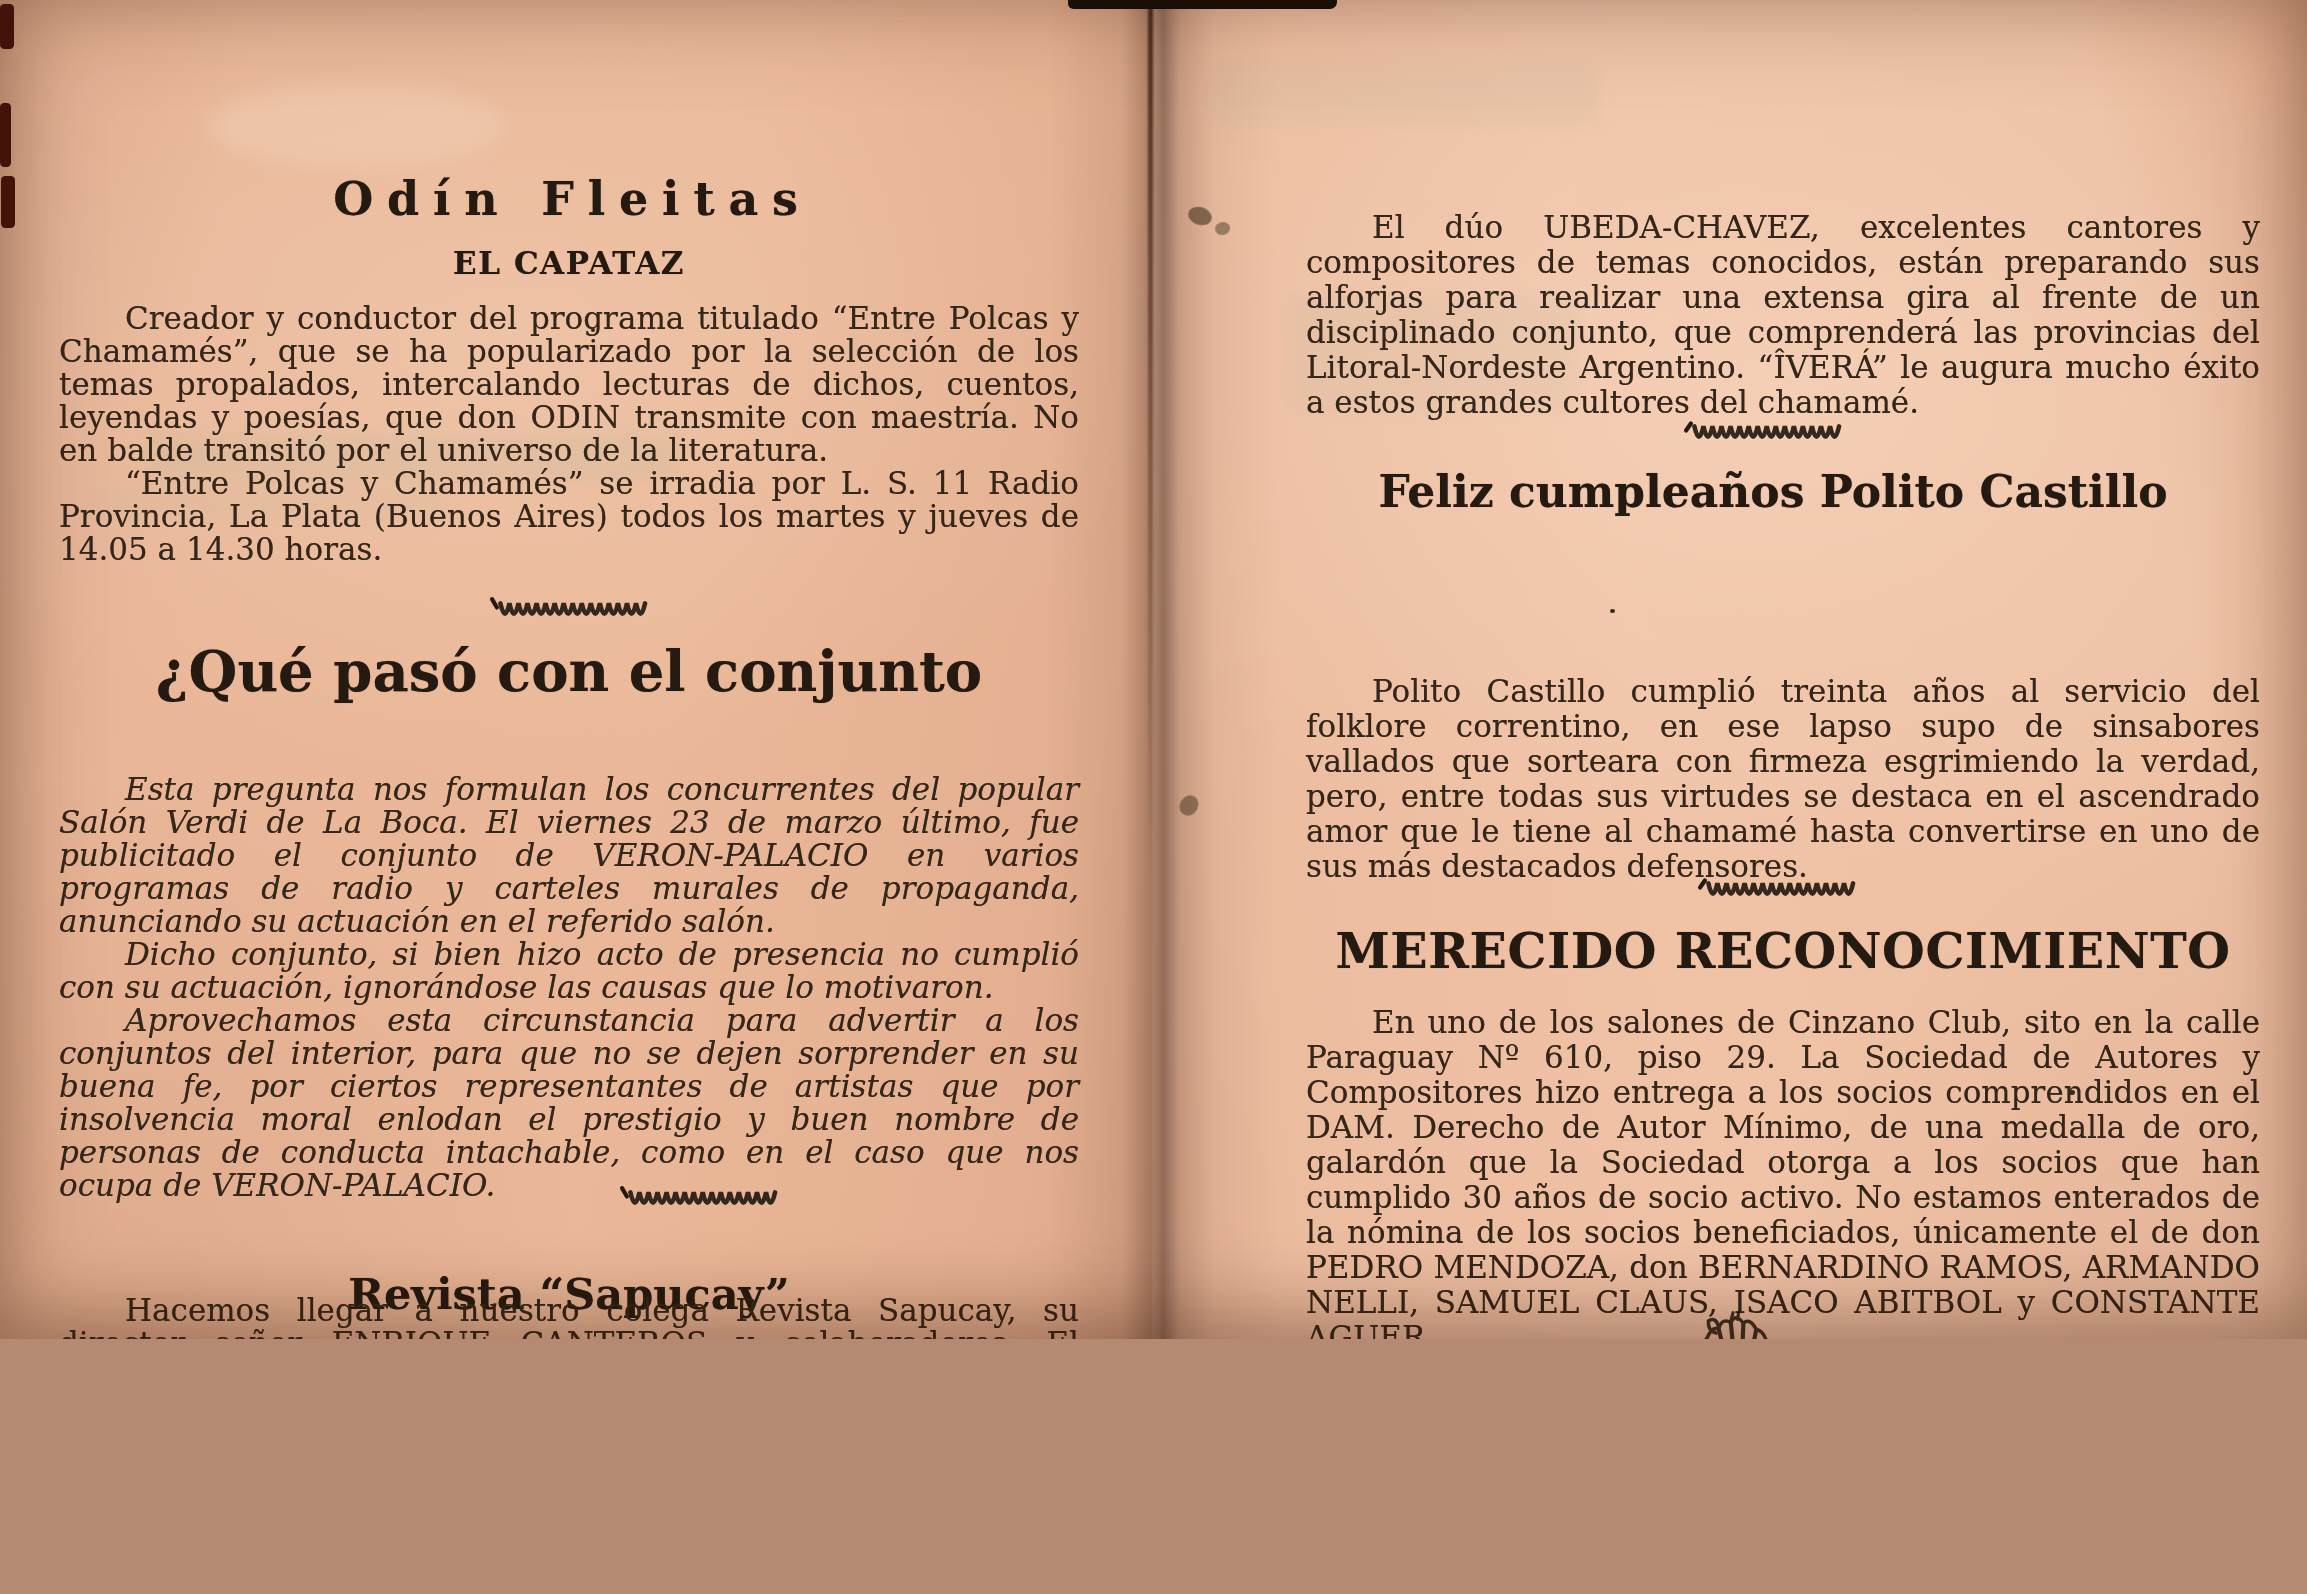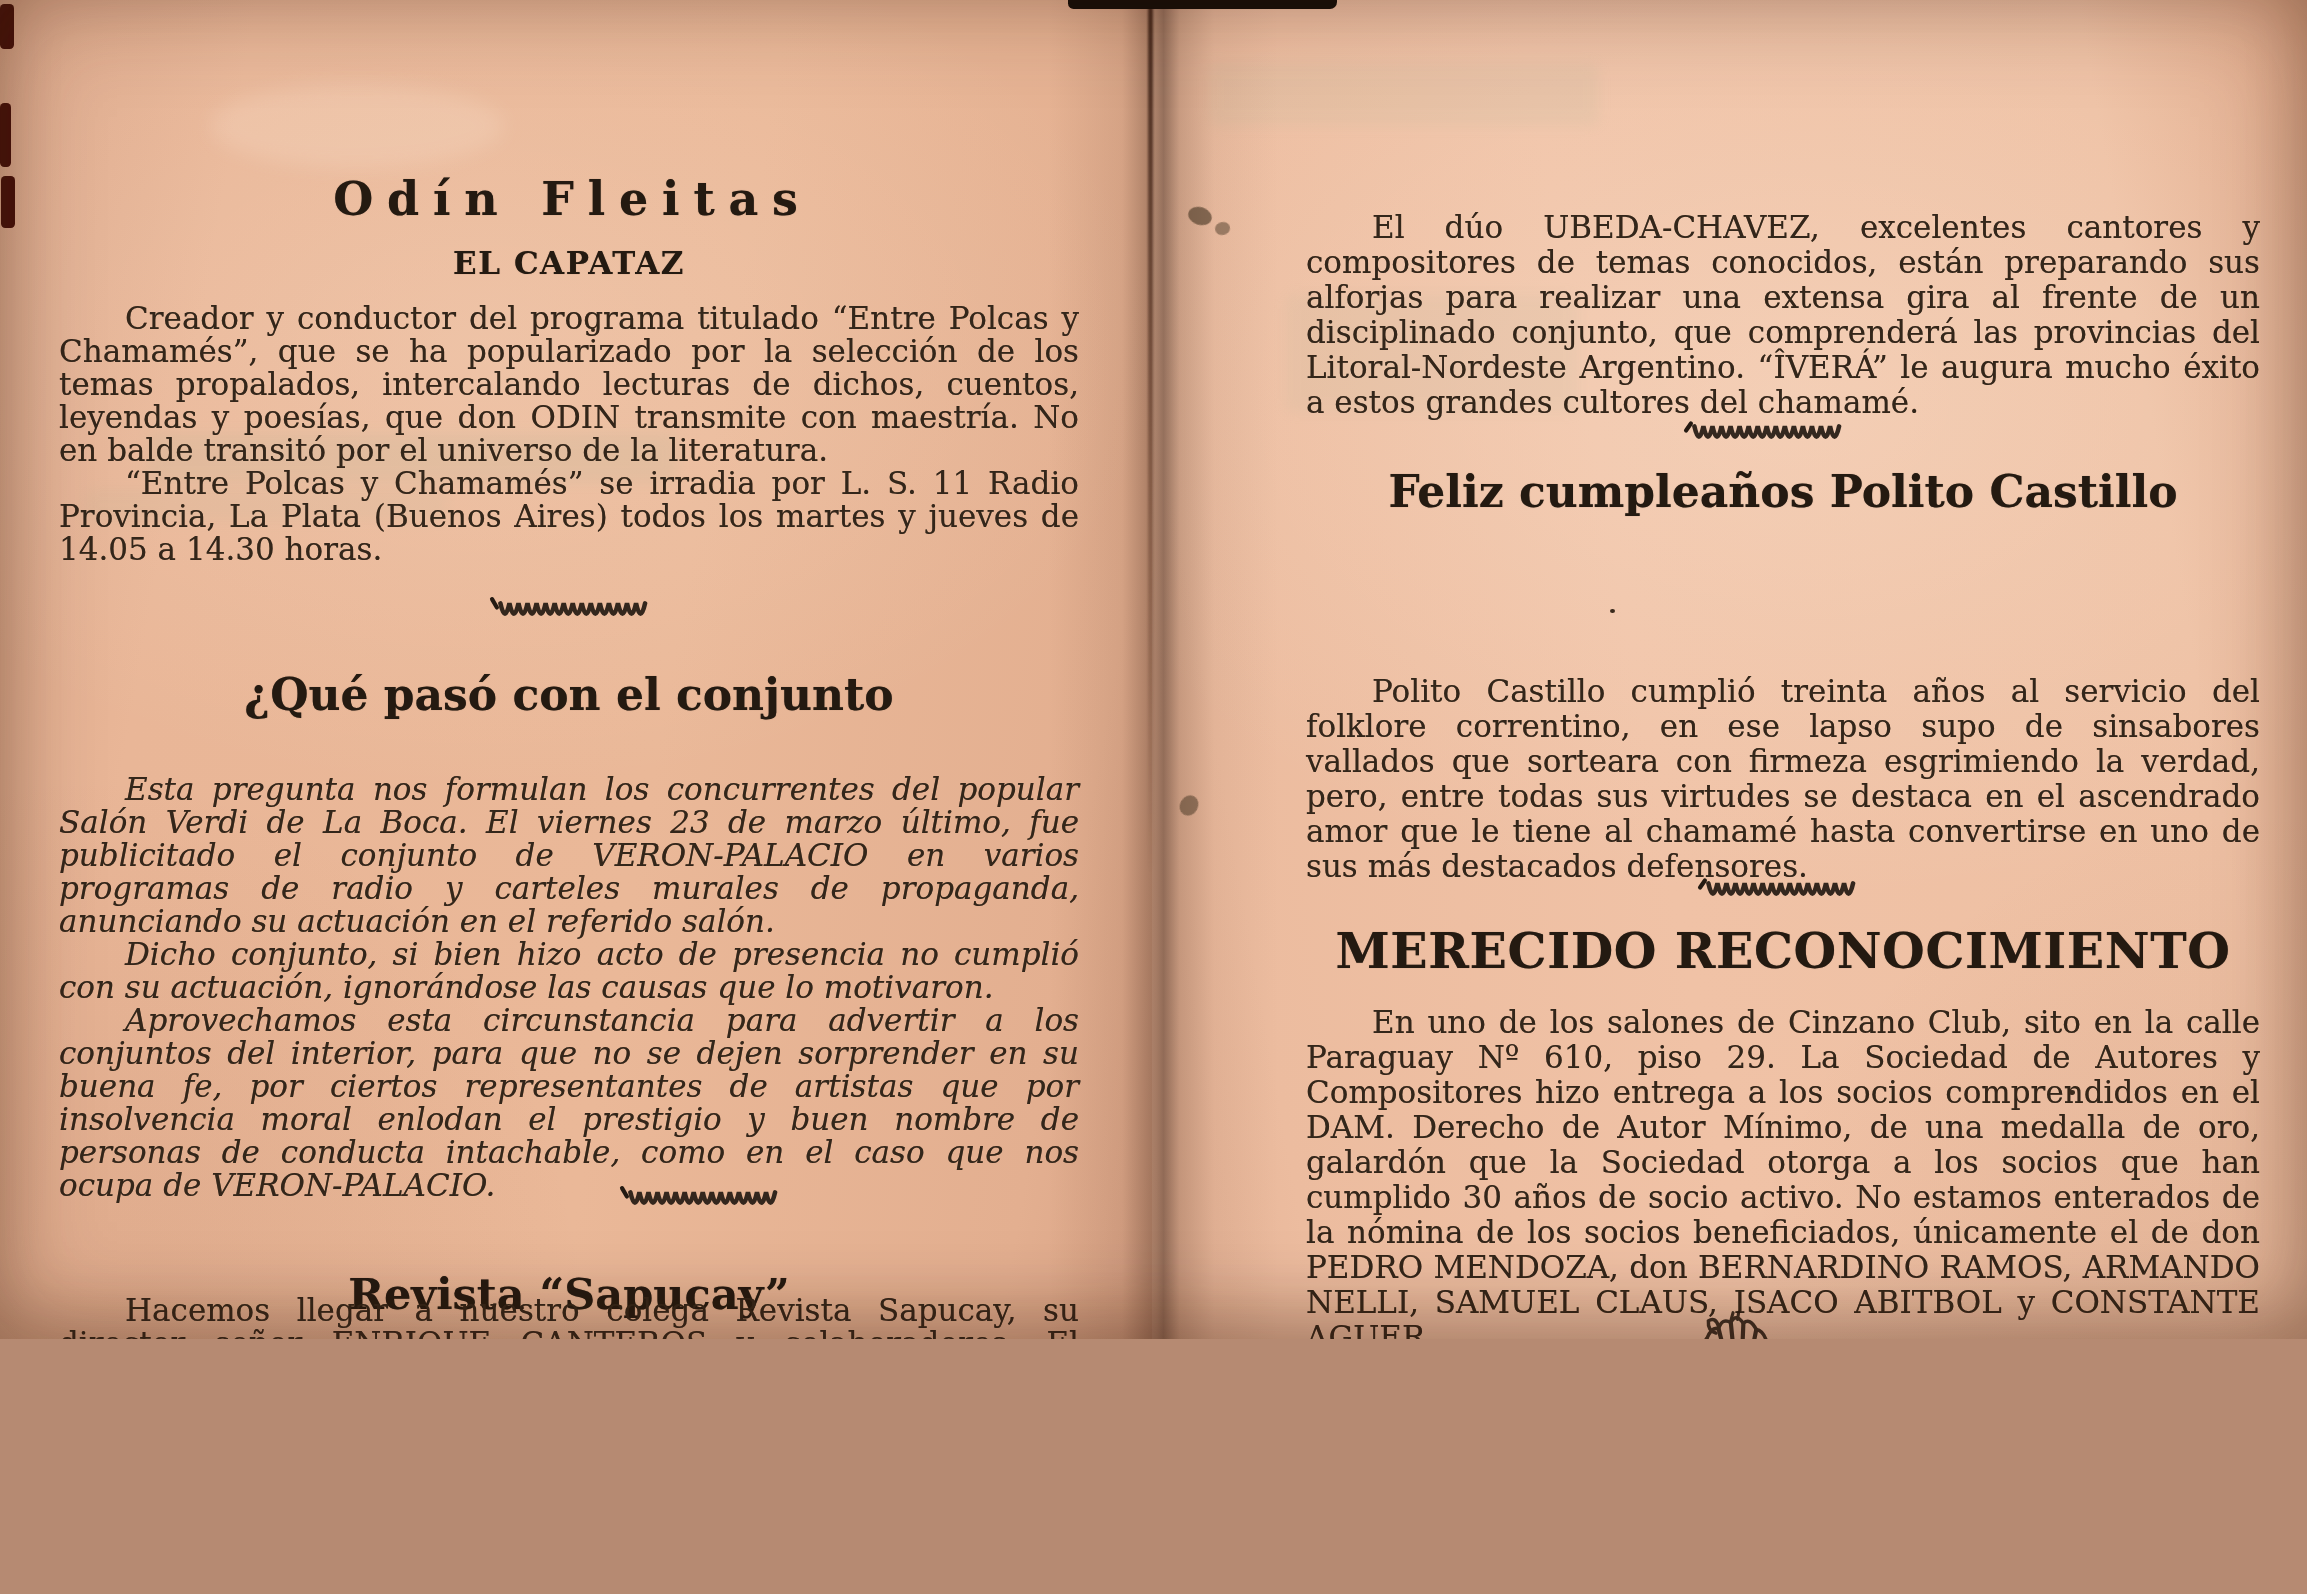--- a/index.html
+++ b/index.html
@@ -94,21 +94,21 @@
       <p>“Entre Polcas y Chamamés” se irradia por L. S. 11 Radio Provincia, La Plata (Buenos Aires) todos los martes y jueves de 14.05 a 14.30 horas.</p>
     </div>
 
     <div class="orn" style="left:489px;top:595px;">
       <svg width="164" height="32" viewBox="0 0 235 46">
         <path d="M4 6 l7 12" stroke="#241a12" stroke-width="6" fill="none" stroke-linecap="round"></path>
         <path d="M16 12 q 6.5 30 13 0 q 6.5 30 13 0 q 6.5 30 13 0 q 6.5 30 13 0 q 6.5 30 13 0 q 6.5 30 13 0 q 6.5 30 13 0 q 6.5 30 13 0 q 6.5 30 13 0 q 6.5 30 13 0 q 6.5 30 13 0 q 6.5 30 13 0 q 6.5 30 13 0 q 6.5 30 13 0 q 6.5 30 13 0 q 6.5 30 13 0" stroke="#241a12" stroke-width="6.5" fill="none" stroke-linecap="round" opacity=".92"></path>
       </svg>
     </div>
 
-    <div class="col ht" style="left:59px;top:639px;width:1020px;font-size:44px;line-height:64px;margin-top:24px;">
+    <div class="col ht" style="left:59px;top:639px;width:1020px;font-size:56px;line-height:64px;">
       <div>¿Qué pasó con el conjunto</div>
     </div>
 
     <div class="col body-txt italic" style="left:59px;top:773px;width:1020px;font-size:31px;line-height:33px;">
       <p>Esta pregunta nos formulan los concurrentes del popular Salón Verdi de La Boca. El viernes 23 de marzo último, fue publicitado el conjunto de VERON-PALACIO en varios programas de radio y carteles murales de propaganda, anunciando su actuación en el referido salón.</p>
       <p>Dicho conjunto, si bien hizo acto de presencia no cumplió con su actuación, ignorándose las causas que lo motivaron.</p>
       <p>Aprovechamos esta circunstancia para advertir a los conjuntos del interior, para que no se dejen sorprender en su buena fe, por ciertos representantes de artistas que por insolvencia moral enlodan el prestigio y buen nombre de personas de conducta intachable, como en el caso que nos ocupa de VERON-PALACIO.</p>
     </div>
 
     <div class="orn" style="left:619px;top:1184px;">
@@ -135,21 +135,21 @@
       <p>El dúo UBEDA-CHAVEZ, excelentes cantores y compositores de temas conocidos, están preparando sus alforjas para realizar una extensa gira al frente de un disciplinado conjunto, que comprenderá las provincias del Litoral-Nordeste Argentino. “ÎVERÁ” le augura mucho éxito a estos grandes cultores del chamamé.</p>
     </div>
 
     <div class="orn" style="left:531px;top:418px;">
       <svg width="164" height="32" viewBox="0 0 235 46">
         <path d="M4 18 l7 -10" stroke="#241a12" stroke-width="6" fill="none" stroke-linecap="round"></path>
         <path d="M16 12 q 6.5 30 13 0 q 6.5 30 13 0 q 6.5 30 13 0 q 6.5 30 13 0 q 6.5 30 13 0 q 6.5 30 13 0 q 6.5 30 13 0 q 6.5 30 13 0 q 6.5 30 13 0 q 6.5 30 13 0 q 6.5 30 13 0 q 6.5 30 13 0 q 6.5 30 13 0 q 6.5 30 13 0 q 6.5 30 13 0 q 6.5 30 13 0" stroke="#241a12" stroke-width="6.5" fill="none" stroke-linecap="round" opacity=".92"></path>
       </svg>
     </div>
 
-    <div class="col ht" style="left:154px;top:467px;width:954px;font-size:44px;">Feliz cumpleaños Polito Castillo</div>
+    <div class="col ht" style="left:144px;top:467px;width:954px;font-size:44px;">Feliz cumpleaños Polito Castillo</div>
 
 
     <div class="col body-txt" style="left:154px;top:674px;width:954px;font-size:31px;line-height:35px;">
       <p>Polito Castillo cumplió treinta años al servicio del folklore correntino, en ese lapso supo de sinsabores vallados que sorteara con firmeza esgrimiendo la verdad, pero, entre todas sus virtudes se destaca en el ascendrado amor que le tiene al chamamé hasta convertirse en uno de sus más destacados defensores.</p>
     </div>
 
     <div class="orn" style="left:545px;top:875px;">
       <svg width="164" height="32" viewBox="0 0 235 46">
         <path d="M4 18 l7 -10" stroke="#241a12" stroke-width="6" fill="none" stroke-linecap="round"></path>
         <path d="M16 12 q 6.5 30 13 0 q 6.5 30 13 0 q 6.5 30 13 0 q 6.5 30 13 0 q 6.5 30 13 0 q 6.5 30 13 0 q 6.5 30 13 0 q 6.5 30 13 0 q 6.5 30 13 0 q 6.5 30 13 0 q 6.5 30 13 0 q 6.5 30 13 0 q 6.5 30 13 0 q 6.5 30 13 0 q 6.5 30 13 0 q 6.5 30 13 0" stroke="#241a12" stroke-width="6.5" fill="none" stroke-linecap="round" opacity=".92"></path>

